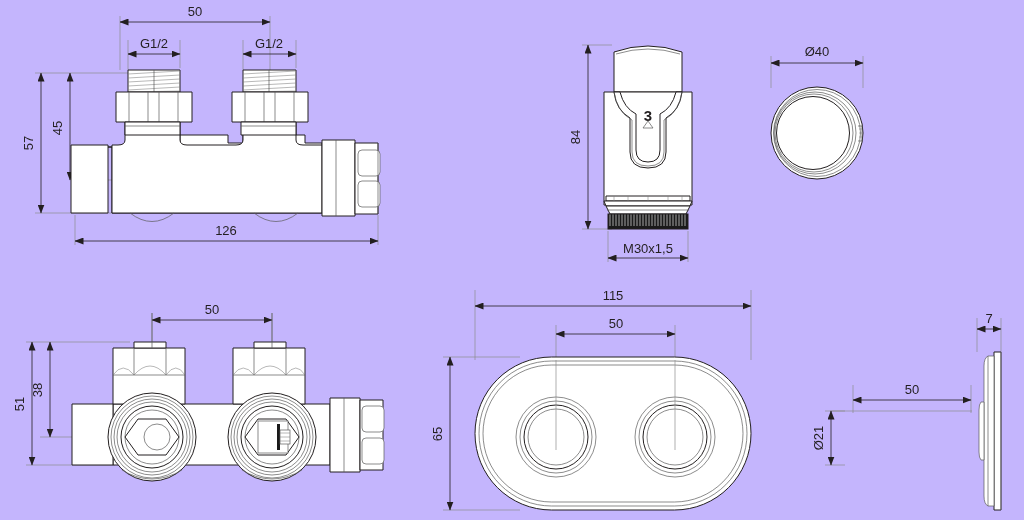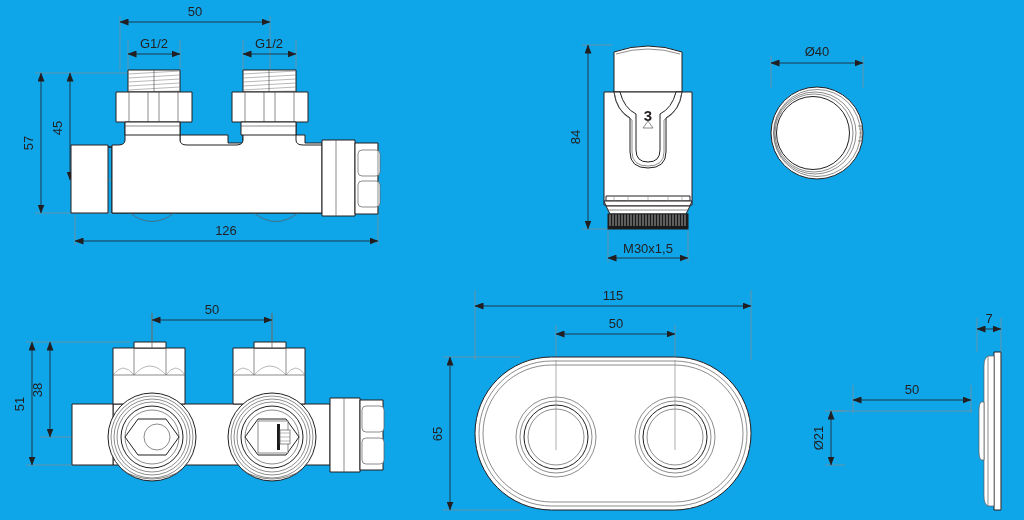--- a/index.html
+++ b/index.html
@@ -2,21 +2,21 @@
 <html><head>
 <meta charset="utf-8">
 <title>Technical Drawing</title>
 <style>
   html,body{margin:0;padding:0;background:#ffffff;}
   body{
     width:1024px;height:520px;overflow:hidden;
     font-family:"Liberation Sans","DejaVu Sans",sans-serif;
     color:#1a1a1a;
   }
-  #sheet{position:relative;width:1024px;height:520px;background:#0ea5e9;}
+  #sheet{position:relative;width:1024px;height:520px;background:#c4b5fd;}
   svg{display:block;}
   .ln{stroke:#231f20;fill:none;stroke-width:1;}
   .ln-thin{stroke:#5a5a5a;fill:none;stroke-width:0.7;}
   .ln-xthin{stroke:#7d7d7d;fill:none;stroke-width:0.55;}
   .dim{stroke:#231f20;fill:none;stroke-width:0.8;}
   .ext{stroke:#8c8c8c;fill:none;stroke-width:0.7;}
   .ctr{stroke:#8c8c8c;fill:none;stroke-width:0.7;}
   .fillw{fill:#ffffff;}
   .filld{fill:#1a1a1a;}
   text.dt{

